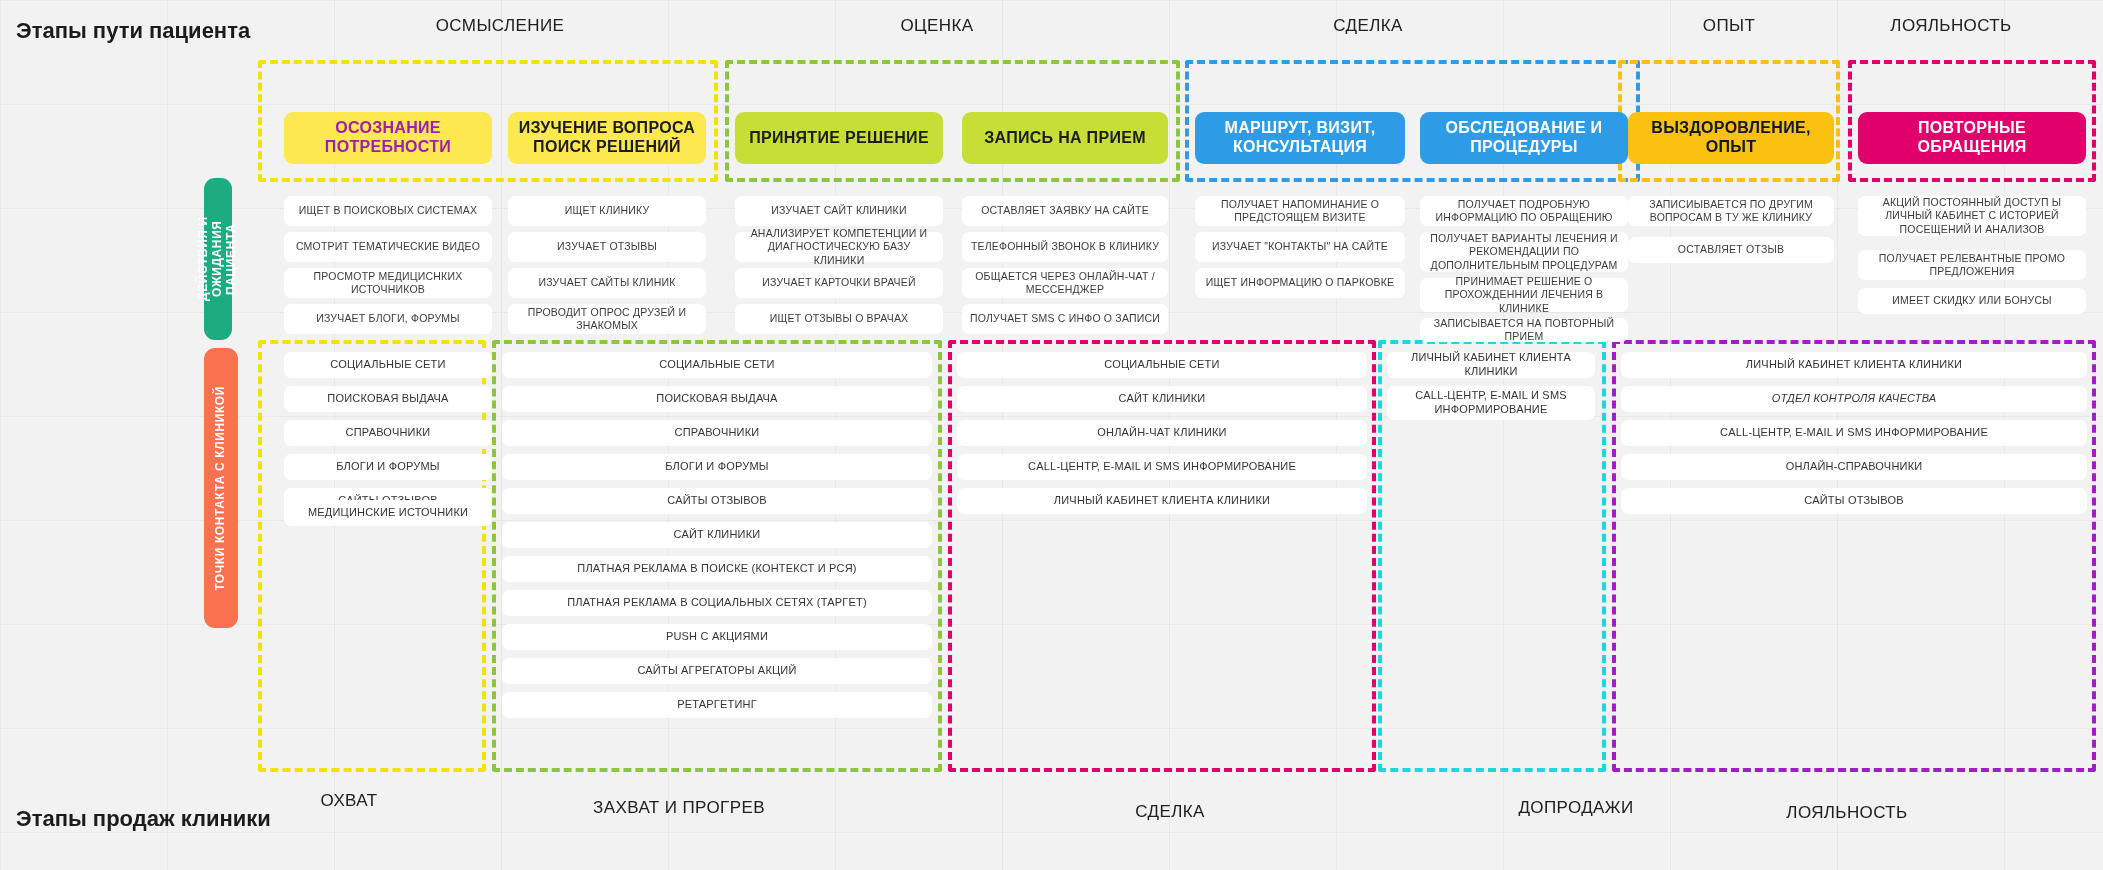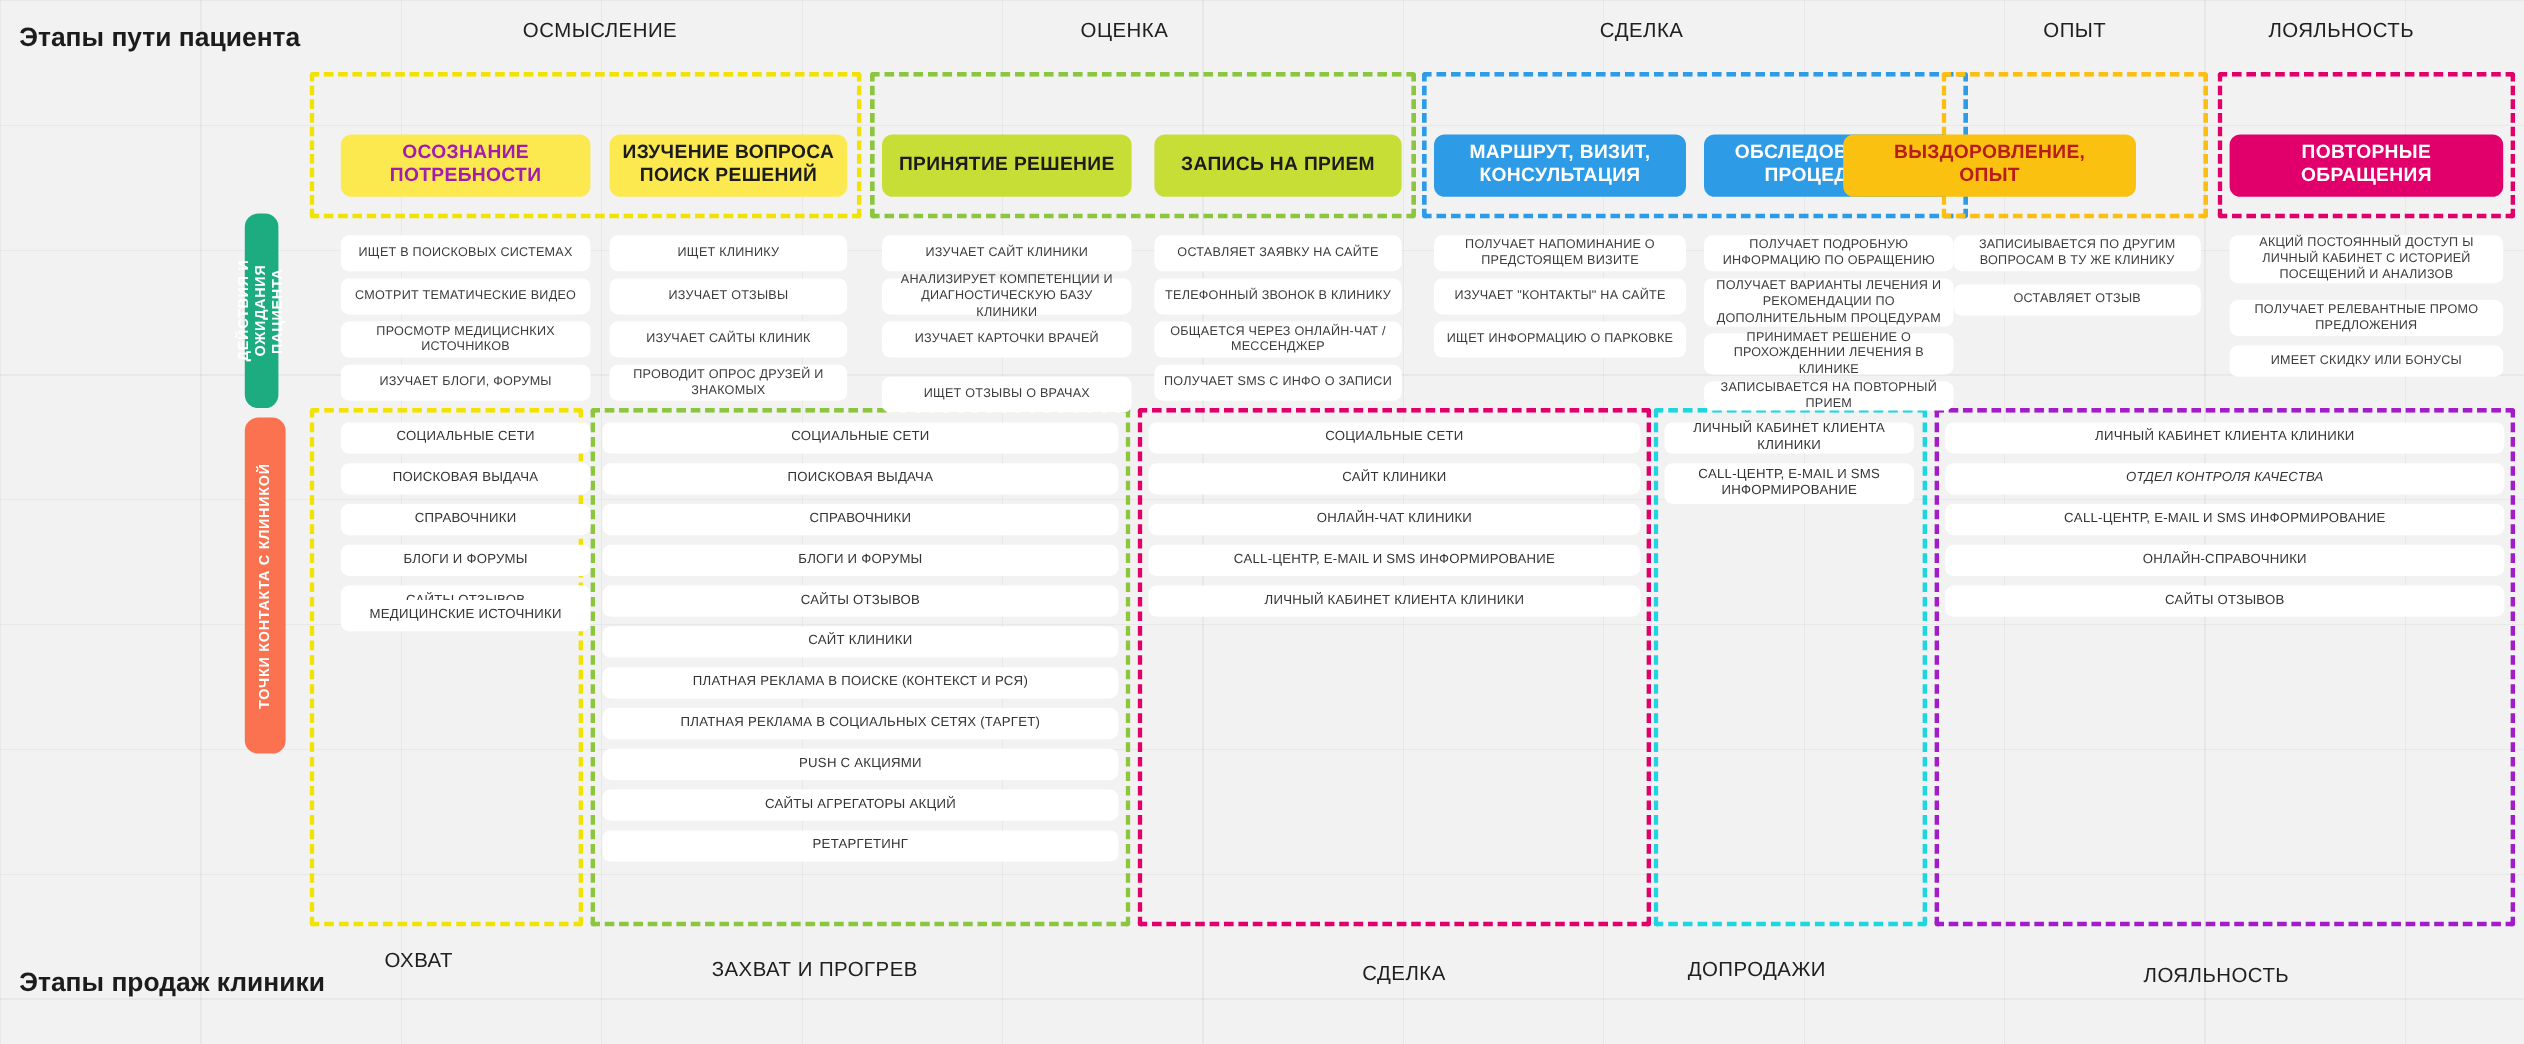--- a/index.html
+++ b/index.html
@@ -127,21 +127,21 @@
       <div class="stage-head" style="left: 500px;">ОСМЫСЛЕНИЕ</div>
       <div class="stage-head" style="left: 937px;">ОЦЕНКА</div>
       <div class="stage-head" style="left: 1368px;">СДЕЛКА</div>
       <div class="stage-head" style="left: 1729px;">ОПЫТ</div>
       <div class="stage-head" style="left: 1951px;">ЛОЯЛЬНОСТЬ</div>
     </div>
   <div id="sales-heads">
       <div class="sales-head" style="left: 349px; top: 791px;">ОХВАТ</div>
       <div class="sales-head" style="left: 679px; top: 798px;">ЗАХВАТ И ПРОГРЕВ</div>
       <div class="sales-head" style="left: 1170px; top: 802px;">СДЕЛКА</div>
-      <div class="sales-head" style="left: 1464px; top: 798px;">ДОПРОДАЖИ</div>
+      <div class="sales-head" style="left: 1576px; top: 798px;">ДОПРОДАЖИ</div>
       <div class="sales-head" style="left: 1847px; top: 803px;">ЛОЯЛЬНОСТЬ</div>
     </div>
 
   <div id="groups">
       <div class="dash-group" style="left: 258px; top: 60px; width: 460px; height: 122px; border-color: rgb(242, 226, 0);"></div>
       <div class="dash-group" style="left: 725px; top: 60px; width: 455px; height: 122px; border-color: rgb(140, 198, 63);"></div>
       <div class="dash-group" style="left: 1185px; top: 60px; width: 455px; height: 122px; border-color: rgb(46, 155, 230);"></div>
       <div class="dash-group" style="left: 1618px; top: 60px; width: 222px; height: 122px; border-color: rgb(251, 190, 17);"></div>
       <div class="dash-group" style="left: 1848px; top: 60px; width: 248px; height: 122px; border-color: rgb(225, 0, 107);"></div>
       <div class="dash-group" style="left: 258px; top: 340px; width: 228px; height: 432px; border-color: rgb(242, 226, 0);"></div>
@@ -163,21 +163,21 @@
       <div class="chip" style="left: 284px; top: 112px; width: 208px; height: 52px; background: rgb(252, 233, 79); color: #a21caf; white-space: pre-line;">ОСОЗНАНИЕ
 ПОТРЕБНОСТИ</div>
       <div class="chip" style="left: 508px; top: 112px; width: 198px; height: 52px; background: rgb(252, 233, 79); color: rgb(28, 28, 28); white-space: pre-line;">ИЗУЧЕНИЕ ВОПРОСА
 ПОИСК РЕШЕНИЙ</div>
       <div class="chip" style="left: 735px; top: 112px; width: 208px; height: 52px; background: rgb(199, 222, 54); color: rgb(28, 28, 28); white-space: pre-line;">ПРИНЯТИЕ РЕШЕНИЕ</div>
       <div class="chip" style="left: 962px; top: 112px; width: 206px; height: 52px; background: rgb(199, 222, 54); color: rgb(28, 28, 28); white-space: pre-line;">ЗАПИСЬ НА ПРИЕМ</div>
       <div class="chip" style="left: 1195px; top: 112px; width: 210px; height: 52px; background: rgb(46, 155, 230); color: rgb(255, 255, 255); white-space: pre-line;">МАРШРУТ, ВИЗИТ,
 КОНСУЛЬТАЦИЯ</div>
       <div class="chip" style="left: 1420px; top: 112px; width: 208px; height: 52px; background: rgb(46, 155, 230); color: rgb(255, 255, 255); white-space: pre-line;">ОБСЛЕДОВАНИЕ И
 ПРОЦЕДУРЫ</div>
-      <div class="chip" style="left: 1536px; top: 112px; width: 244px; height: 52px; background: rgb(250, 193, 17); color: #b91c1c; white-space: pre-line;">ВЫЗДОРОВЛЕНИЕ,
+      <div class="chip" style="left: 1628px; top: 112px; width: 206px; height: 52px; background: rgb(250, 193, 17); color: #0f172a; white-space: pre-line;">ВЫЗДОРОВЛЕНИЕ,
 ОПЫТ</div>
       <div class="chip" style="left: 1858px; top: 112px; width: 228px; height: 52px; background: rgb(225, 0, 107); color: rgb(255, 255, 255); white-space: pre-line;">ПОВТОРНЫЕ
 ОБРАЩЕНИЯ</div>
     </div>
   <div id="cards">
       <div class="card" style="left: 284px; top: 196px; width: 208px; height: 30px;">ИЩЕТ В ПОИСКОВЫХ СИСТЕМАХ</div>
       <div class="card" style="left: 284px; top: 232px; width: 208px; height: 30px;">СМОТРИТ ТЕМАТИЧЕСКИЕ ВИДЕО</div>
       <div class="card" style="left: 284px; top: 268px; width: 208px; height: 30px;">ПРОСМОТР МЕДИЦИСНКИХ ИСТОЧНИКОВ</div>
       <div class="card" style="left: 284px; top: 304px; width: 208px; height: 30px;">ИЗУЧАЕТ БЛОГИ, ФОРУМЫ</div>
       <div class="card tp" style="left: 284px; top: 352px; width: 208px; height: 26px;">СОЦИАЛЬНЫЕ СЕТИ</div>
@@ -197,21 +197,21 @@
       <div class="card tp" style="left: 502px; top: 488px; width: 430px; height: 26px;">САЙТЫ ОТЗЫВОВ</div>
       <div class="card tp" style="left: 502px; top: 522px; width: 430px; height: 26px;">САЙТ КЛИНИКИ</div>
       <div class="card tp" style="left: 502px; top: 556px; width: 430px; height: 26px;">ПЛАТНАЯ РЕКЛАМА В ПОИСКЕ (КОНТЕКСТ И РСЯ)</div>
       <div class="card tp" style="left: 502px; top: 590px; width: 430px; height: 26px;">ПЛАТНАЯ РЕКЛАМА В СОЦИАЛЬНЫХ СЕТЯХ (ТАРГЕТ)</div>
       <div class="card tp" style="left: 502px; top: 624px; width: 430px; height: 26px;">PUSH С АКЦИЯМИ</div>
       <div class="card tp" style="left: 502px; top: 658px; width: 430px; height: 26px;">САЙТЫ АГРЕГАТОРЫ АКЦИЙ</div>
       <div class="card tp" style="left: 502px; top: 692px; width: 430px; height: 26px;">РЕТАРГЕТИНГ</div>
       <div class="card" style="left: 735px; top: 196px; width: 208px; height: 30px;">ИЗУЧАЕТ САЙТ КЛИНИКИ</div>
       <div class="card" style="left: 735px; top: 232px; width: 208px; height: 30px;">АНАЛИЗИРУЕТ КОМПЕТЕНЦИИ И ДИАГНОСТИЧЕСКУЮ БАЗУ КЛИНИКИ</div>
       <div class="card" style="left: 735px; top: 268px; width: 208px; height: 30px;">ИЗУЧАЕТ КАРТОЧКИ ВРАЧЕЙ</div>
-      <div class="card" style="left: 735px; top: 314px; width: 208px; height: 30px;">ИЩЕТ ОТЗЫВЫ О ВРАЧАХ</div>
+      <div class="card" style="left: 735px; top: 304px; width: 208px; height: 30px;">ИЩЕТ ОТЗЫВЫ О ВРАЧАХ</div>
       <div class="card tp" style="left: 957px; top: 352px; width: 410px; height: 26px;">СОЦИАЛЬНЫЕ СЕТИ</div>
       <div class="card tp" style="left: 957px; top: 386px; width: 410px; height: 26px;">САЙТ КЛИНИКИ</div>
       <div class="card tp" style="left: 957px; top: 420px; width: 410px; height: 26px;">ОНЛАЙН-ЧАТ КЛИНИКИ</div>
       <div class="card tp" style="left: 957px; top: 454px; width: 410px; height: 26px;">CALL-ЦЕНТР, E-MAIL И SMS ИНФОРМИРОВАНИЕ</div>
       <div class="card tp" style="left: 957px; top: 488px; width: 410px; height: 26px;">ЛИЧНЫЙ КАБИНЕТ КЛИЕНТА КЛИНИКИ</div>
       <div class="card" style="left: 962px; top: 196px; width: 206px; height: 30px;">ОСТАВЛЯЕТ ЗАЯВКУ НА САЙТЕ</div>
       <div class="card" style="left: 962px; top: 232px; width: 206px; height: 30px;">ТЕЛЕФОННЫЙ ЗВОНОК В КЛИНИКУ</div>
       <div class="card" style="left: 962px; top: 268px; width: 206px; height: 30px;">ОБЩАЕТСЯ ЧЕРЕЗ ОНЛАЙН-ЧАТ / МЕССЕНДЖЕР</div>
       <div class="card" style="left: 962px; top: 304px; width: 206px; height: 30px;">ПОЛУЧАЕТ SMS С ИНФО О ЗАПИСИ</div>
       <div class="card" style="left: 1195px; top: 196px; width: 210px; height: 30px;">ПОЛУЧАЕТ НАПОМИНАНИЕ О ПРЕДСТОЯЩЕМ ВИЗИТЕ</div>

